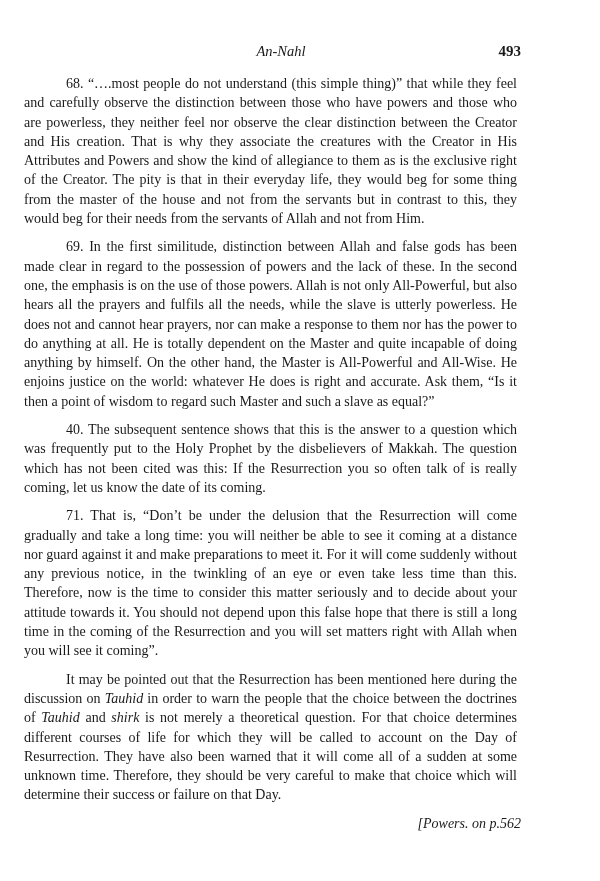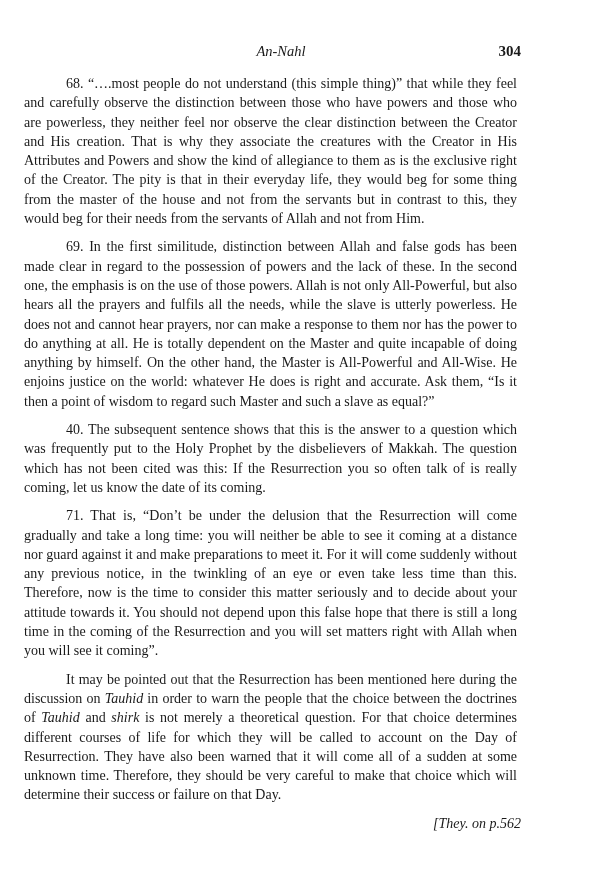--- a/index.html
+++ b/index.html
@@ -13,25 +13,25 @@
           line-height: 19.3px; text-align: justify; }
   .para { margin: 0 4px 9px 0; text-indent: 42px; font-family: Liberation Serif, serif; }
   .para i { font-style: italic; }
   .contd { text-align: right; font-style: italic; font-size: 14px; margin-top: 6px; }
 </style>
 </head>
 <body>
 
 <div class="header">
   <div class="running-title">An-Nahl</div>
-  <div class="page-number">304</div>
+  <div class="page-number">493</div>
 </div>
 
 <div class="body">
   <p class="para">68. “….most people do not understand (this simple thing)” that while they feel and carefully observe the distinction between those who have powers and those who are powerless, they neither feel nor observe the clear distinction between the Creator and His creation. That is why they associate the creatures with the Creator in His Attributes and Powers and show the kind of allegiance to them as is the exclusive right of the Creator. The pity is that in their everyday life, they would beg for some thing from the master of the house and not from the servants but in contrast to this, they would beg for their needs from the servants of Allah and not from Him.</p>
   <p class="para">69. In the first similitude, distinction between Allah and false gods has been made clear in regard to the possession of powers and the lack of these. In the second one, the emphasis is on the use of those powers. Allah is not only All-Powerful, but also hears all the prayers and fulfils all the needs, while the slave is utterly powerless. He does not and cannot hear prayers, nor can make a response to them nor has the power to do anything at all. He is totally dependent on the Master and quite incapable of doing anything by himself. On the other hand, the Master is All-Powerful and All-Wise. He enjoins justice on the world: whatever He does is right and accurate. Ask them, “Is it then a point of wisdom to regard such Master and such a slave as equal?”</p>
   <p class="para">40. The subsequent sentence shows that this is the answer to a question which was frequently put to the Holy Prophet by the disbelievers of Makkah. The question which has not been cited was this: If the Resurrection you so often talk of is really coming, let us know the date of its coming.</p>
   <p class="para">71. That is, “Don’t be under the delusion that the Resurrection will come gradually and take a long time: you will neither be able to see it coming at a distance nor guard against it and make preparations to meet it. For it will come suddenly without any previous notice, in the twinkling of an eye or even take less time than this. Therefore, now is the time to consider this matter seriously and to decide about your attitude towards it. You should not depend upon this false hope that there is still a long time in the coming of the Resurrection and you will set matters right with Allah when you will see it coming”.</p>
   <p class="para">
     <span>It may be pointed out that the Resurrection has been mentioned here during the discussion on </span><i>Tauhid</i><span> in order to warn the people that the choice between the doctrines of </span><i>Tauhid</i><span> and </span><i>shirk</i><span> is not merely a theoretical question. For that choice determines different courses of life for which they will be called to account on the Day of Resurrection. They have also been warned that it will come all of a sudden at some unknown time. Therefore, they should be very careful to make that choice which will determine their success or failure on that Day.</span>
   </p>
-  <div class="contd">[They. on p.562</div>
+  <div class="contd">[Powers. on p.562</div>
 </div>
 
 </body></html>

